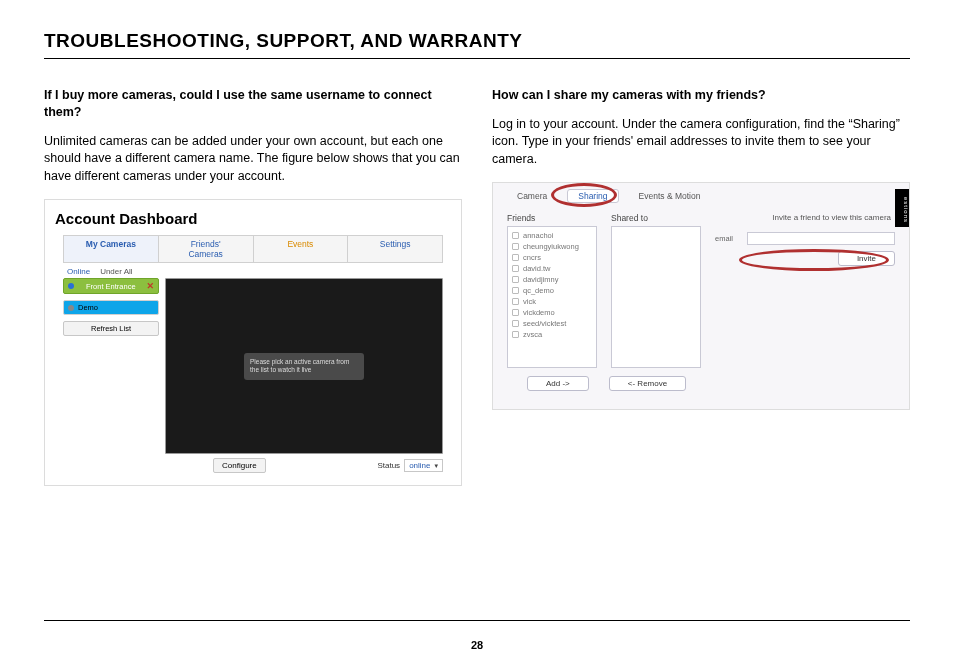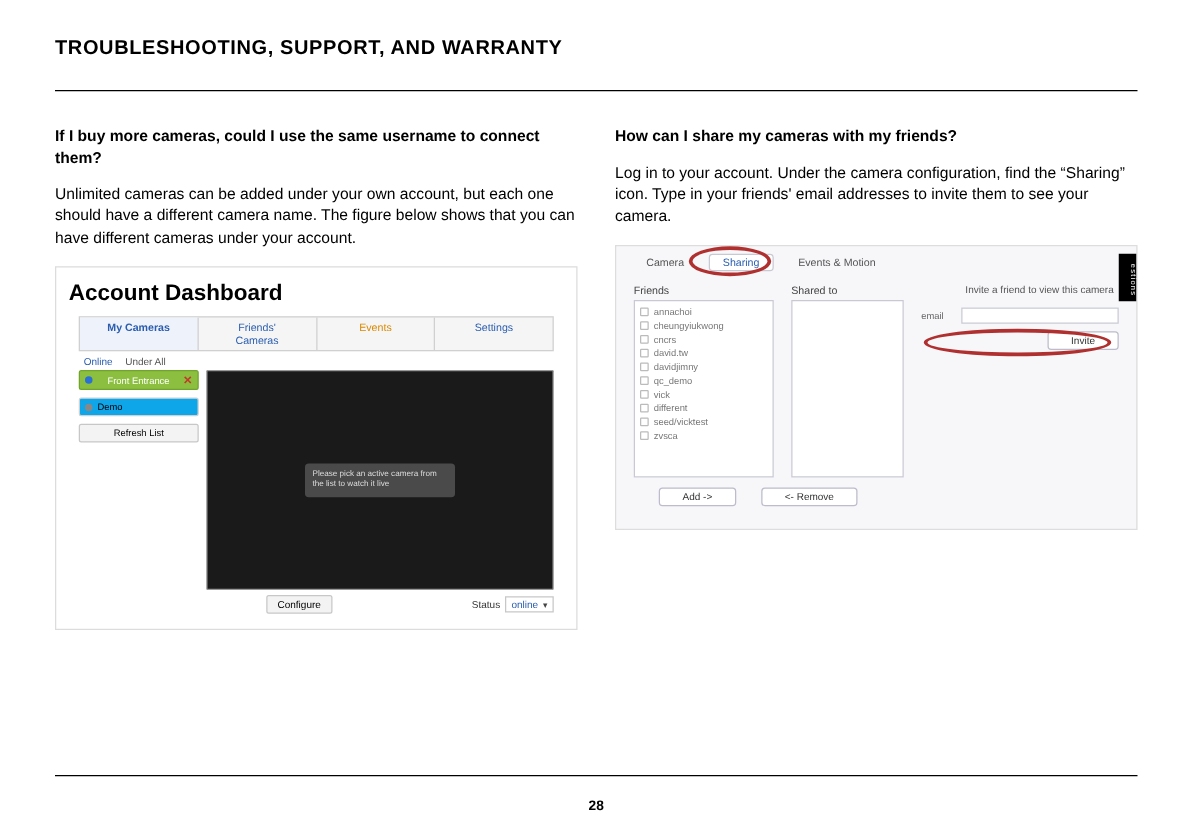--- a/index.html
+++ b/index.html
@@ -10,25 +10,25 @@
     background: #fff;
     font-family: Arial, Helvetica, sans-serif;
     color: #000;
     box-sizing: border-box;
   }
   *, *::before, *::after { box-sizing: inherit; }
   .page {
     padding: 30px 44px 20px 44px;
   }
   .section-title {
-    font-size: 16px;
+    font-size: 19px;
     font-weight: 900;
     letter-spacing: 0.5px;
     text-transform: uppercase;
-    margin-bottom: 24px;
+    margin-bottom: 6px;
   }
   .hr-top {
     border: none;
     border-top: 1.5px solid #000;
     margin: 0 0 28px 0;
   }
   .columns {
     display: flex;
     gap: 30px;
   }
@@ -49,21 +49,21 @@
   }
 
   
   .shot-left {
     border: 1px solid #dcdcdc;
     padding: 6px 8px 8px 8px;
     background: #fff;
     font-size: 9px;
   }
   .dash-title {
-    font-size: 18px;
+    font-size: 15px;
     font-weight: 700;
     margin: 4px 0 8px 2px;
   }
   .tabs-row {
     display: flex;
     margin: 0 10px;
     border: 1px solid #d0d0d0;
     background: #f5f5f5;
   }
   .tabs-row .tab {
@@ -223,21 +223,21 @@
   }
   .listbox {
     border: 1px solid #c9c9d5;
     background: #fff;
     padding: 3px 4px;
     font-size: 7.5px;
     color: #777;
   }
   .listbox .li-row { display: flex; align-items: center; gap: 4px; padding: 1px 0; }
   .listbox .cb { width: 7px; height: 7px; border: 1px solid #bbb; display: inline-block; border-radius: 1px; }
-  .friends-box { width: 112px; height: 142px; overflow: hidden; }
+  .friends-box { width: 90px; height: 142px; overflow: hidden; }
   .shared-box  { width: 90px; height: 142px; }
   .invite-block { flex: 1; position: relative; }
   .invite-hdr {
     font-size: 8px;
     color: #555;
     text-align: right;
     padding-right: 4px;
     margin-bottom: 10px;
     white-space: nowrap;
   }
@@ -396,21 +396,21 @@
                 <div class="li-row">
                   <span class="cb"></span>
                   <span>qc_demo</span>
                 </div>
                 <div class="li-row">
                   <span class="cb"></span>
                   <span>vick</span>
                 </div>
                 <div class="li-row">
                   <span class="cb"></span>
-                  <span>different</span>
+                  <span>vickdemo</span>
                 </div>
                 <div class="li-row">
                   <span class="cb"></span>
                   <span>seed/vicktest</span>
                 </div>
                 <div class="li-row">
                   <span class="cb"></span>
                   <span>zvsca</span>
                 </div>
               </div>

